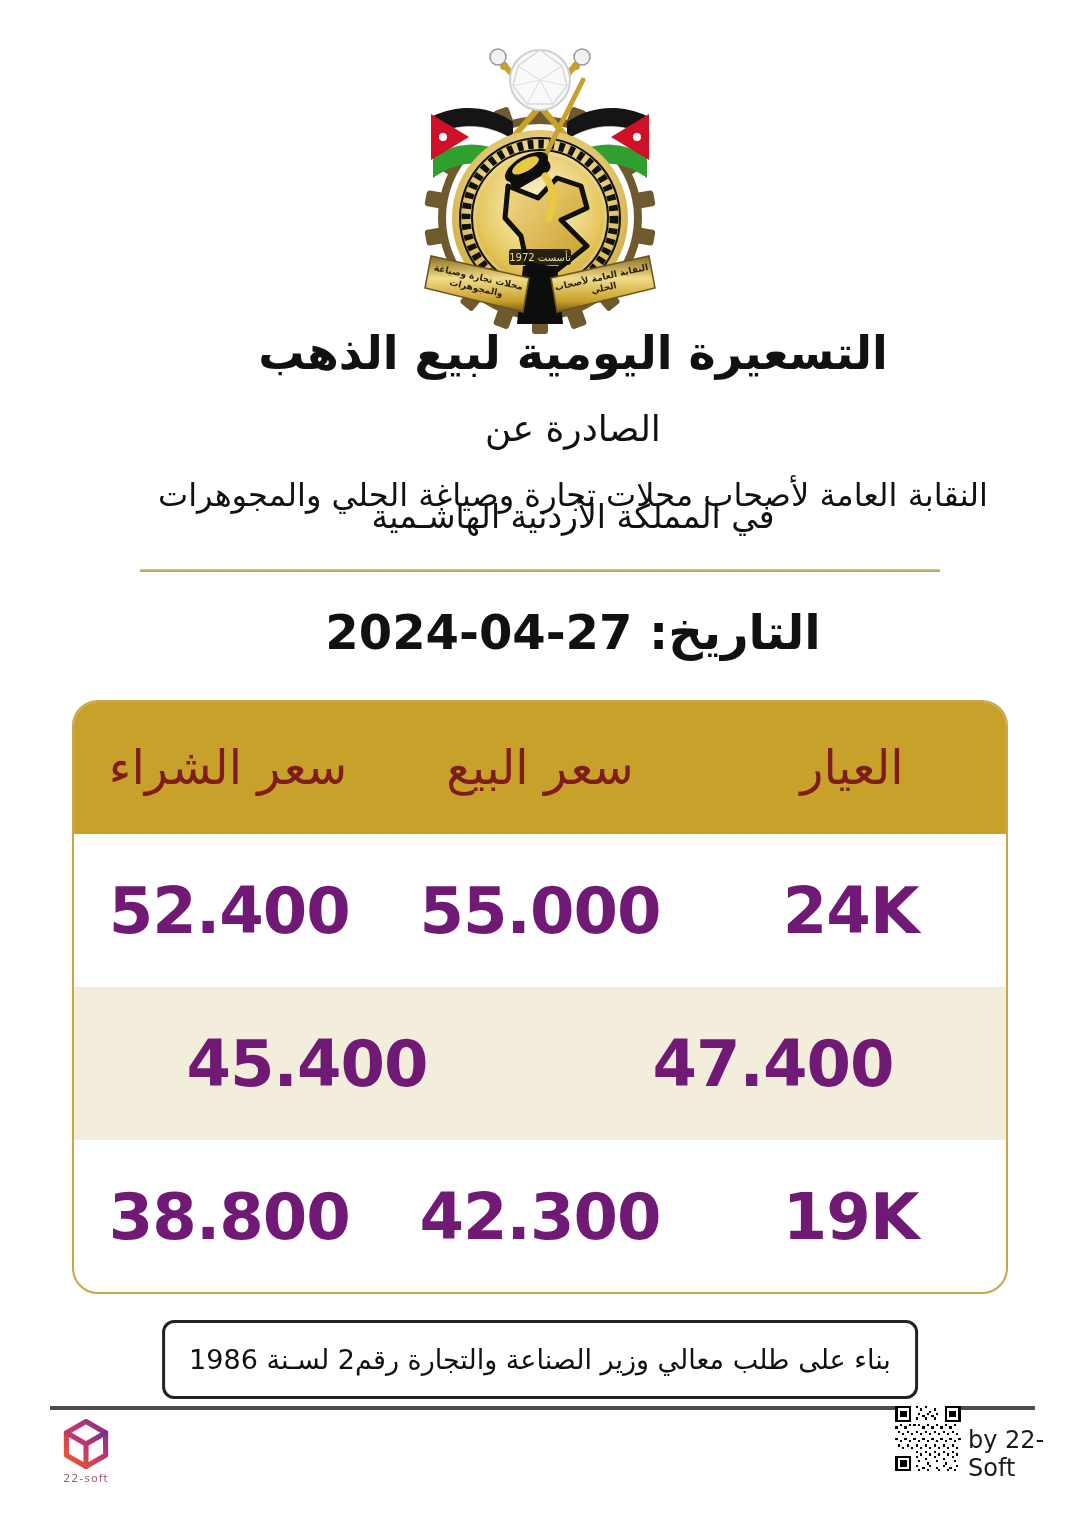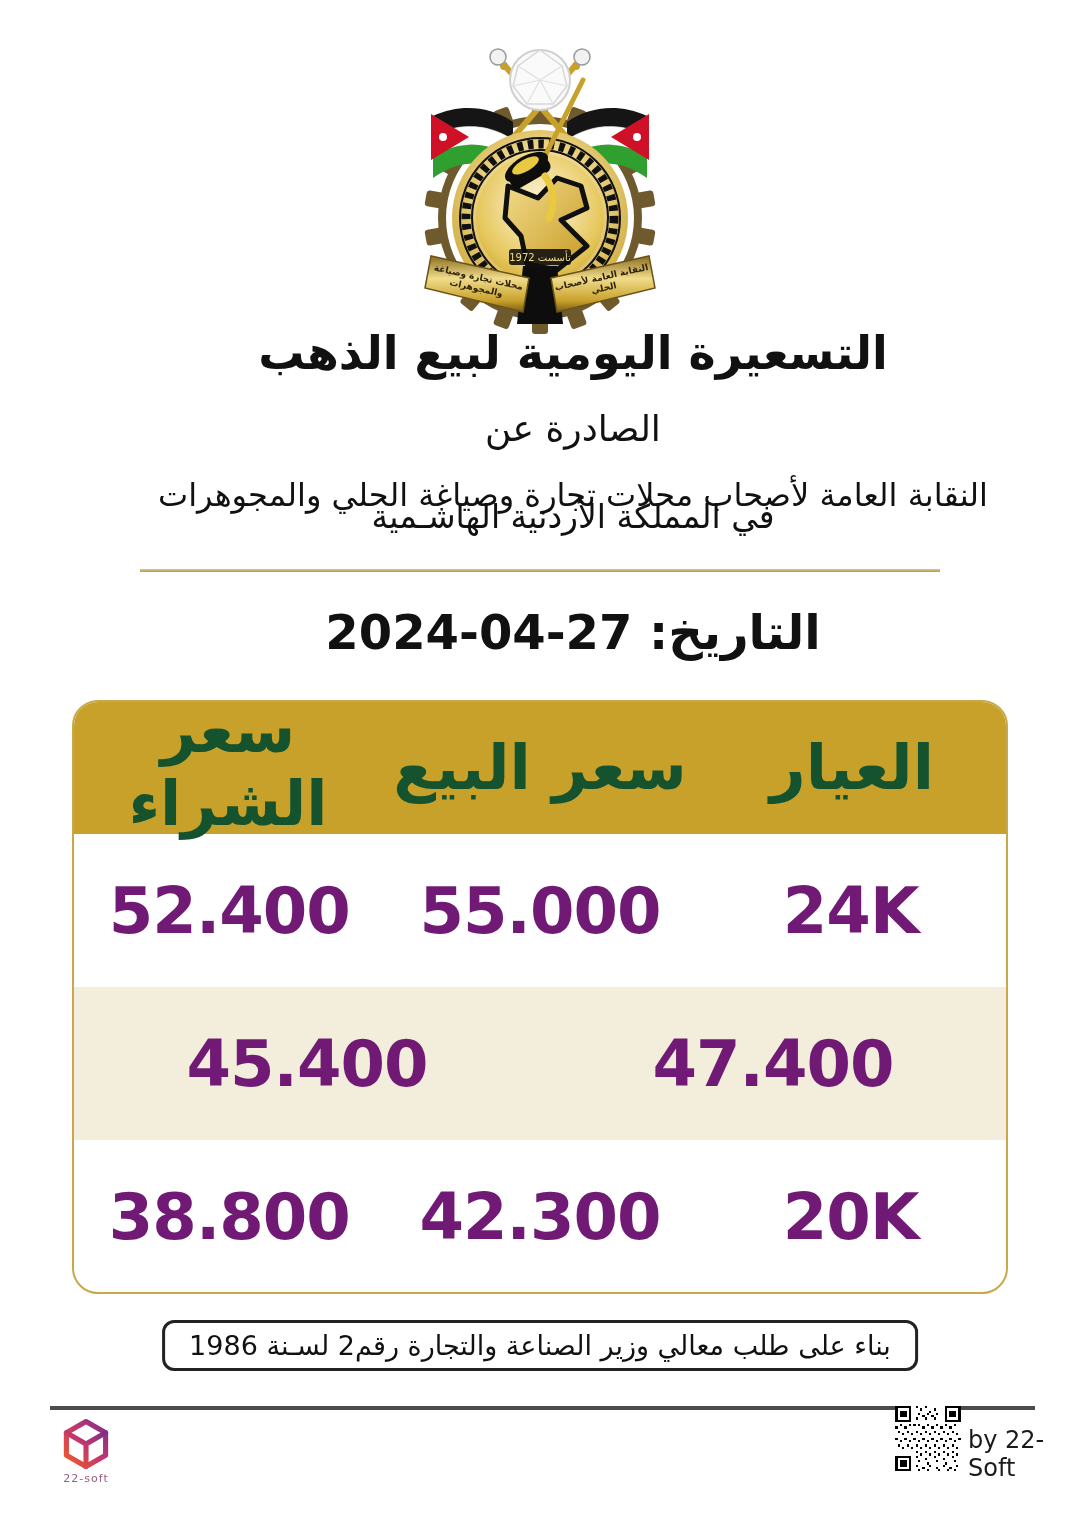--- a/index.html
+++ b/index.html
@@ -28,30 +28,30 @@
   .price-table{
     top:700px;left:72px;width:936px;height:594px;
     border:2px solid #c9a84c;border-radius:26px;overflow:hidden;
     box-sizing:border-box;background:#fff;
   }
   .price-header{
     height:134px;background:#c8a12b;border-radius:24px 24px 0 0;
     display:flex;direction:rtl;align-items:center;
     margin:-2px -2px 0 -2px;
   }
-  .price-header .cell{flex:1;text-align:center;font-size:62px;font-weight:bold;color:#14532d;}
+  .price-header .cell{flex:1;text-align:center;font-size:48px;font-weight:normal;color:#7f1d1d;}
   .price-row{height:153px;display:flex;direction:rtl;align-items:center;}
   .price-row .cell{flex:1;text-align:center;font-size:64px;font-weight:bold;color:#701a75;letter-spacing:-1px;}
   .row-striped{background:#f3eedc;}
 
   
   .footnote-box{
     top:1320px;left:50%;transform:translateX(-50%);
     border:3px solid #222;border-radius:12px;
-    padding:7px 24px;font-size:27px;white-space:nowrap;
+    padding:21px 24px;font-size:27px;white-space:nowrap;
     background:#fff;
   }
 
   
   .footer-rule{top:1398px;left:50px;width:985px;height:4px;background:#4c4c4c;border:0;}
   .brand-logo{top:1416px;left:58px;width:56px;height:56px;}
   .brand-name{top:1472px;left:50px;width:72px;text-align:center;
     font-size:11px;color:#9a5c80;letter-spacing:1px;}
   .qr-code{top:1406px;left:895px;width:66px;height:70px;}
   .qr-credit{top:1426px;left:968px;font-size:24px;color:#1a1a1a;}
@@ -191,21 +191,21 @@
     <div class="cell">55.000</div>
     <div class="cell">52.400</div>
   </div>
 
   <div class="price-row row-striped">
     <div class="cell">47.400</div>
     <div class="cell">45.400</div>
   </div>
 
   <div class="price-row">
-    <div class="cell">20K</div>
+    <div class="cell">19K</div>
     <div class="cell">42.300</div>
     <div class="cell">38.800</div>
   </div>
 </div>
 
 <div class="abs rtl footnote-box">بناء على طلب معالي  وزير الصناعة والتجارة  رقم2 لسـنة 1986</div>
 
 <hr class="abs footer-rule">
 
 <div class="abs brand-logo">

